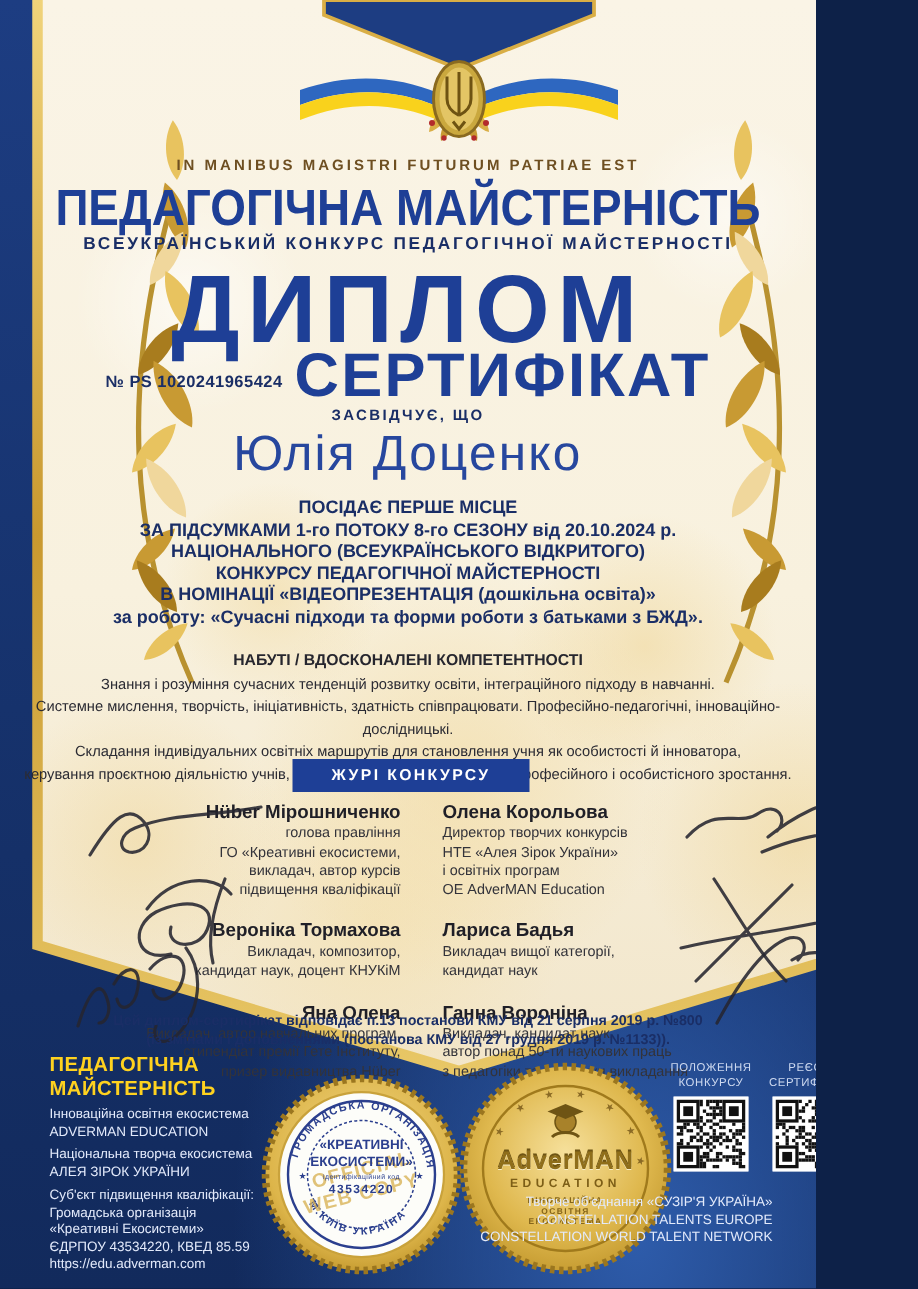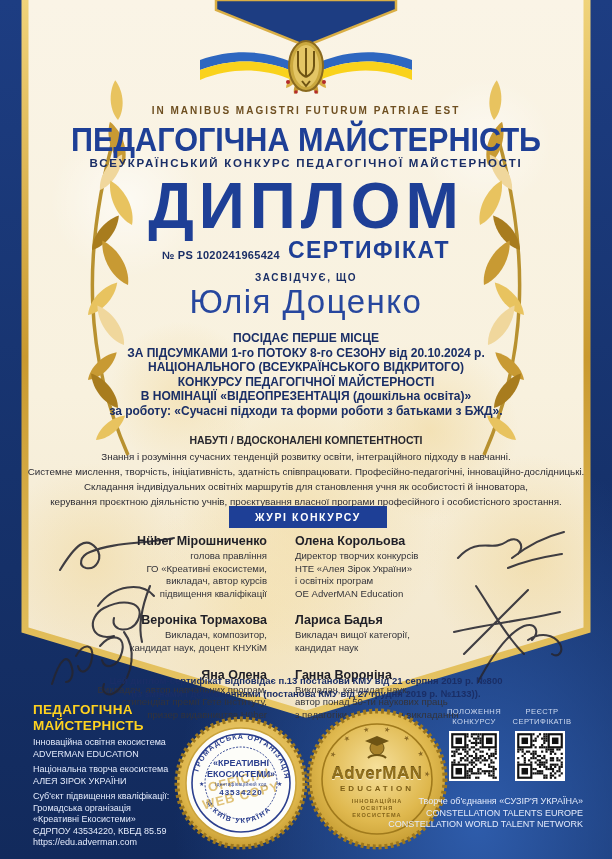--- a/index.html
+++ b/index.html
@@ -1,18 +1,18 @@
 <!DOCTYPE html>
 <html><head>
 <meta charset="utf-8">
 <style>
   html,body{margin:0;padding:0;background:#0d2148;}
   *{box-sizing:border-box;}
   .page{
-    position:relative;width:612px;height:859px;overflow:hidden;
+    position:relative;width:544px;height:859px;overflow:hidden;
     font-family:"Liberation Sans","DejaVu Sans",sans-serif;
     background:
       radial-gradient(90% 80% at 78% 96%, #2e5cab 0%, rgba(46,92,171,0) 55%),
       linear-gradient(180deg,#1d3d82 0%, #16326c 55%, #122a5c 100%);
   }
   .abs{position:absolute;}
   .ctr{left:0;right:0;text-align:center;}
   
   .cert{
     position:absolute;left:25px;top:0;width:562px;height:718px;
@@ -33,21 +33,21 @@
   }
   svg{display:block;}
   .edging{position:absolute;left:0;top:0;pointer-events:none;}
   
   .motto{top:105px;font-size:10px;font-weight:700;letter-spacing:2px;color:#6e4f21;}
   .title{top:120px;font-size:34px;font-weight:800;color:#1e3f96;letter-spacing:0;transform:scaleX(.9);transform-origin:center;white-space:nowrap;}
   .subtitle{top:157px;font-size:11.5px;font-weight:700;letter-spacing:1.8px;color:#1a2e66;white-space:nowrap;}
   .word-main{top:178px;font-size:64px;font-weight:800;color:#1e3f96;letter-spacing:5px;line-height:56px;}
   .word-row{top:235px;left:0;right:0;display:flex;justify-content:center;align-items:flex-end;}
   .cert-number{font-size:11px;font-weight:700;color:#1a2e66;padding:0 8px 5px 0;letter-spacing:.3px;}
-  .word-sub{font-size:23px;font-weight:800;color:#1e3f96;letter-spacing:1.5px;line-height:31px;}
+  .word-sub{font-size:41px;font-weight:800;color:#1e3f96;letter-spacing:1.5px;line-height:31px;}
   .certifies{top:272px;font-size:10px;font-weight:700;letter-spacing:1.6px;color:#1a2e66;}
   .recipient{top:283px;font-size:33px;font-weight:400;color:#27479e;letter-spacing:1.5px;}
   
   .award{top:331px;font-size:12px;color:#1a2e66;line-height:14.6px;}
   .award .b{font-weight:800;}
   .award .w7{font-weight:700;}
   .award .w6{font-weight:700;}
   
   .comp-head{top:434px;font-size:10.5px;font-weight:700;color:#26262e;}
   .comp-body{top:449px;font-size:9.8px;color:#2b2b33;line-height:15px;white-space:pre-line;}

